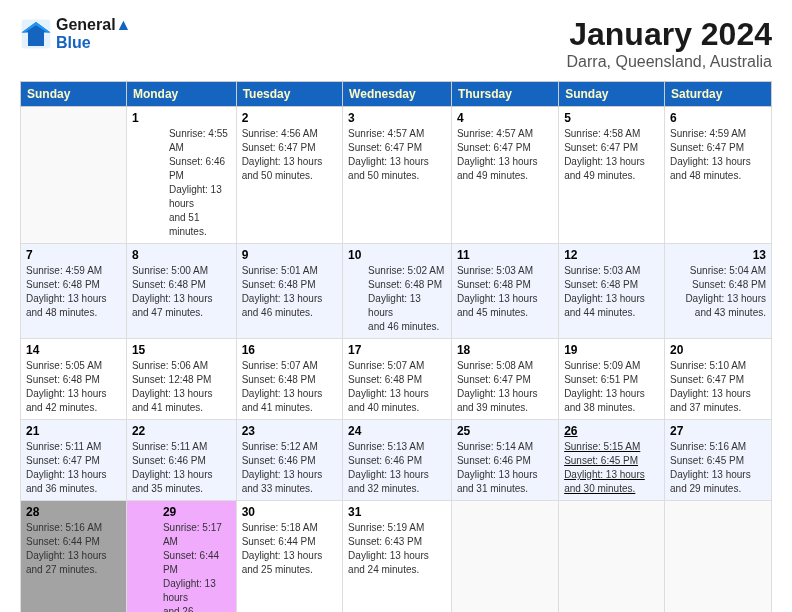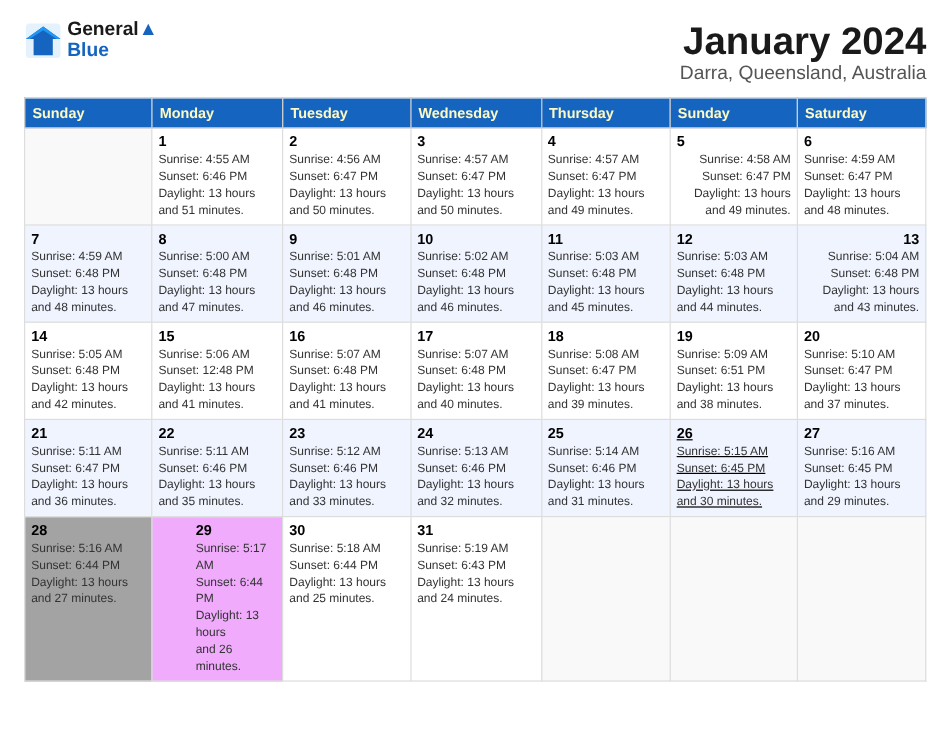--- a/index.html
+++ b/index.html
@@ -119,21 +119,21 @@
         <th>Thursday</th>
         <th>Sunday</th>
         <th>Saturday</th>
       </tr>
     </thead>
     <tbody id="calendar-body">
     <tr>
           <td class="empty-cell" style="background: rgb(249, 249, 249);"></td>
           <td style="background: rgb(255, 255, 255);">
             <div class="day-number">1</div>
-            <div class="day-info" style="white-space: pre-line;">Sunrise: 4:55 AM
+            <div class="day-info" style="white-space: pre-line; margin-left: 37px;">Sunrise: 4:55 AM
 Sunset: 6:46 PM
 Daylight: 13 hours
 and 51 minutes.</div>
           </td>
           <td style="background: rgb(255, 255, 255);">
             <div class="day-number">2</div>
             <div class="day-info" style="white-space: pre-line;">Sunrise: 4:56 AM
 Sunset: 6:47 PM
 Daylight: 13 hours
 and 50 minutes.</div>
@@ -147,21 +147,21 @@
           </td>
           <td style="background: rgb(255, 255, 255);">
             <div class="day-number">4</div>
             <div class="day-info" style="white-space: pre-line;">Sunrise: 4:57 AM
 Sunset: 6:47 PM
 Daylight: 13 hours
 and 49 minutes.</div>
           </td>
           <td style="background: rgb(255, 255, 255);">
             <div class="day-number">5</div>
-            <div class="day-info" style="white-space: pre-line; text-align: right;">Sunrise: 4:58 AM
+            <div class="day-info" style="white-space: pre-line;">Sunrise: 4:58 AM
 Sunset: 6:47 PM
 Daylight: 13 hours
 and 49 minutes.</div>
           </td>
           <td style="background: rgb(255, 255, 255);">
             <div class="day-number">6</div>
             <div class="day-info" style="white-space: pre-line;">Sunrise: 4:59 AM
 Sunset: 6:47 PM
 Daylight: 13 hours
 and 48 minutes.</div>
@@ -184,21 +184,21 @@
           </td>
           <td style="background: rgb(240, 244, 255);">
             <div class="day-number">9</div>
             <div class="day-info" style="white-space: pre-line;">Sunrise: 5:01 AM
 Sunset: 6:48 PM
 Daylight: 13 hours
 and 46 minutes.</div>
           </td>
           <td style="background: rgb(240, 244, 255);">
             <div class="day-number">10</div>
-            <div class="day-info" style="white-space: pre-line;">Sunrise: 5:02 AM
+            <div class="day-info" style="white-space: pre-line; margin-left: 20px;">Sunrise: 5:02 AM
 Sunset: 6:48 PM
 Daylight: 13 hours
 and 46 minutes.</div>
           </td>
           <td style="background: rgb(240, 244, 255);">
             <div class="day-number">11</div>
             <div class="day-info" style="white-space: pre-line;">Sunrise: 5:03 AM
 Sunset: 6:48 PM
 Daylight: 13 hours
 and 45 minutes.</div>

